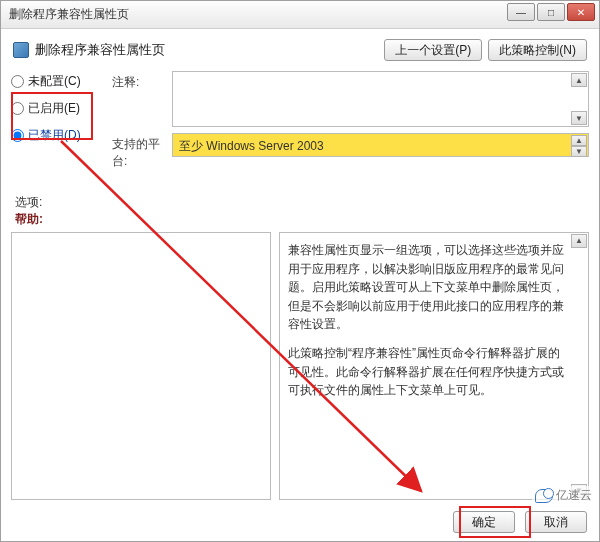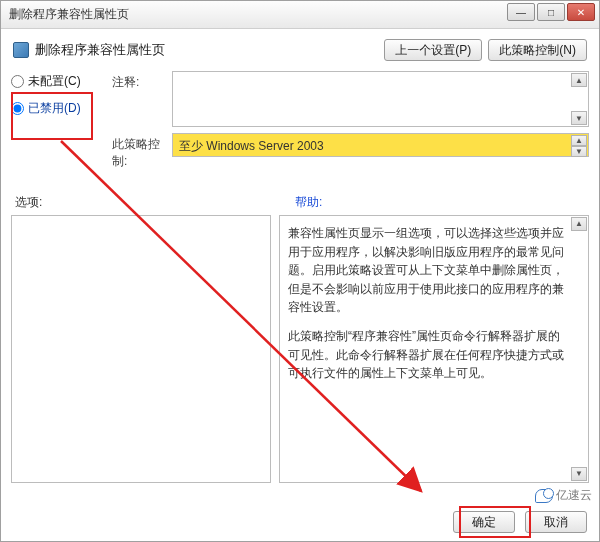--- a/index.html
+++ b/index.html
@@ -158,23 +158,24 @@
       font-size: 8px;
       display: flex;
       align-items: center;
       justify-content: center;
       color: #555;
     }
     .mid-labels {
       display: flex;
       margin-top: 18px;
       padding-left: 4px;
+      flex-direction: column;
     }
     .mid-labels .l1 { width: 280px; color: #333; }
-    .mid-labels .l2 { color: #1d4ed8; }
+    .mid-labels .l2 { color: #7f1d1d; font-weight: bold; }
     .panels {
       display: flex;
       gap: 8px;
       margin-top: 4px;
     }
     .panel {
       border: 1px solid #bcbcbc;
       background: #fff;
       height: 268px;
       position: relative;
@@ -272,39 +273,43 @@
         <div class="nav-btn">上一个设置(P)</div>
         <div class="nav-btn">此策略控制(N)</div>
       </div>
     </div>
 
     <div class="config-grid">
       <div class="radio-col">
         <div class="radio-row">
           <input type="radio" name="state" style="">
           <label>未配置(C)</label>
+        </div>
+        <div class="radio-row">
+          <input type="radio" name="state" style="">
+          <label>已启用(E)</label>
         </div>
         <div class="radio-row selected">
           <input type="radio" name="state" checked="" style="">
           <label>已禁用(D)</label>
         </div>
       </div>
 
       <div class="right-col">
         <div class="label-row">
           <div class="lbl">注释:</div>
           <div class="note-box">
             <div class="scroll-btns">
               <div class="scroll-btn">▲</div>
               <div class="scroll-btn">▼</div>
             </div>
           </div>
         </div>
         <div class="label-row">
-          <div class="lbl">此策略控制:</div>
+          <div class="lbl">支持的平台:</div>
           <div class="platform-box">
             <span>至少 Windows Server 2003</span>
             <div class="scroll-btns">
               <div class="scroll-btn">▲</div>
               <div class="scroll-btn">▼</div>
             </div>
           </div>
         </div>
       </div>
     </div>

